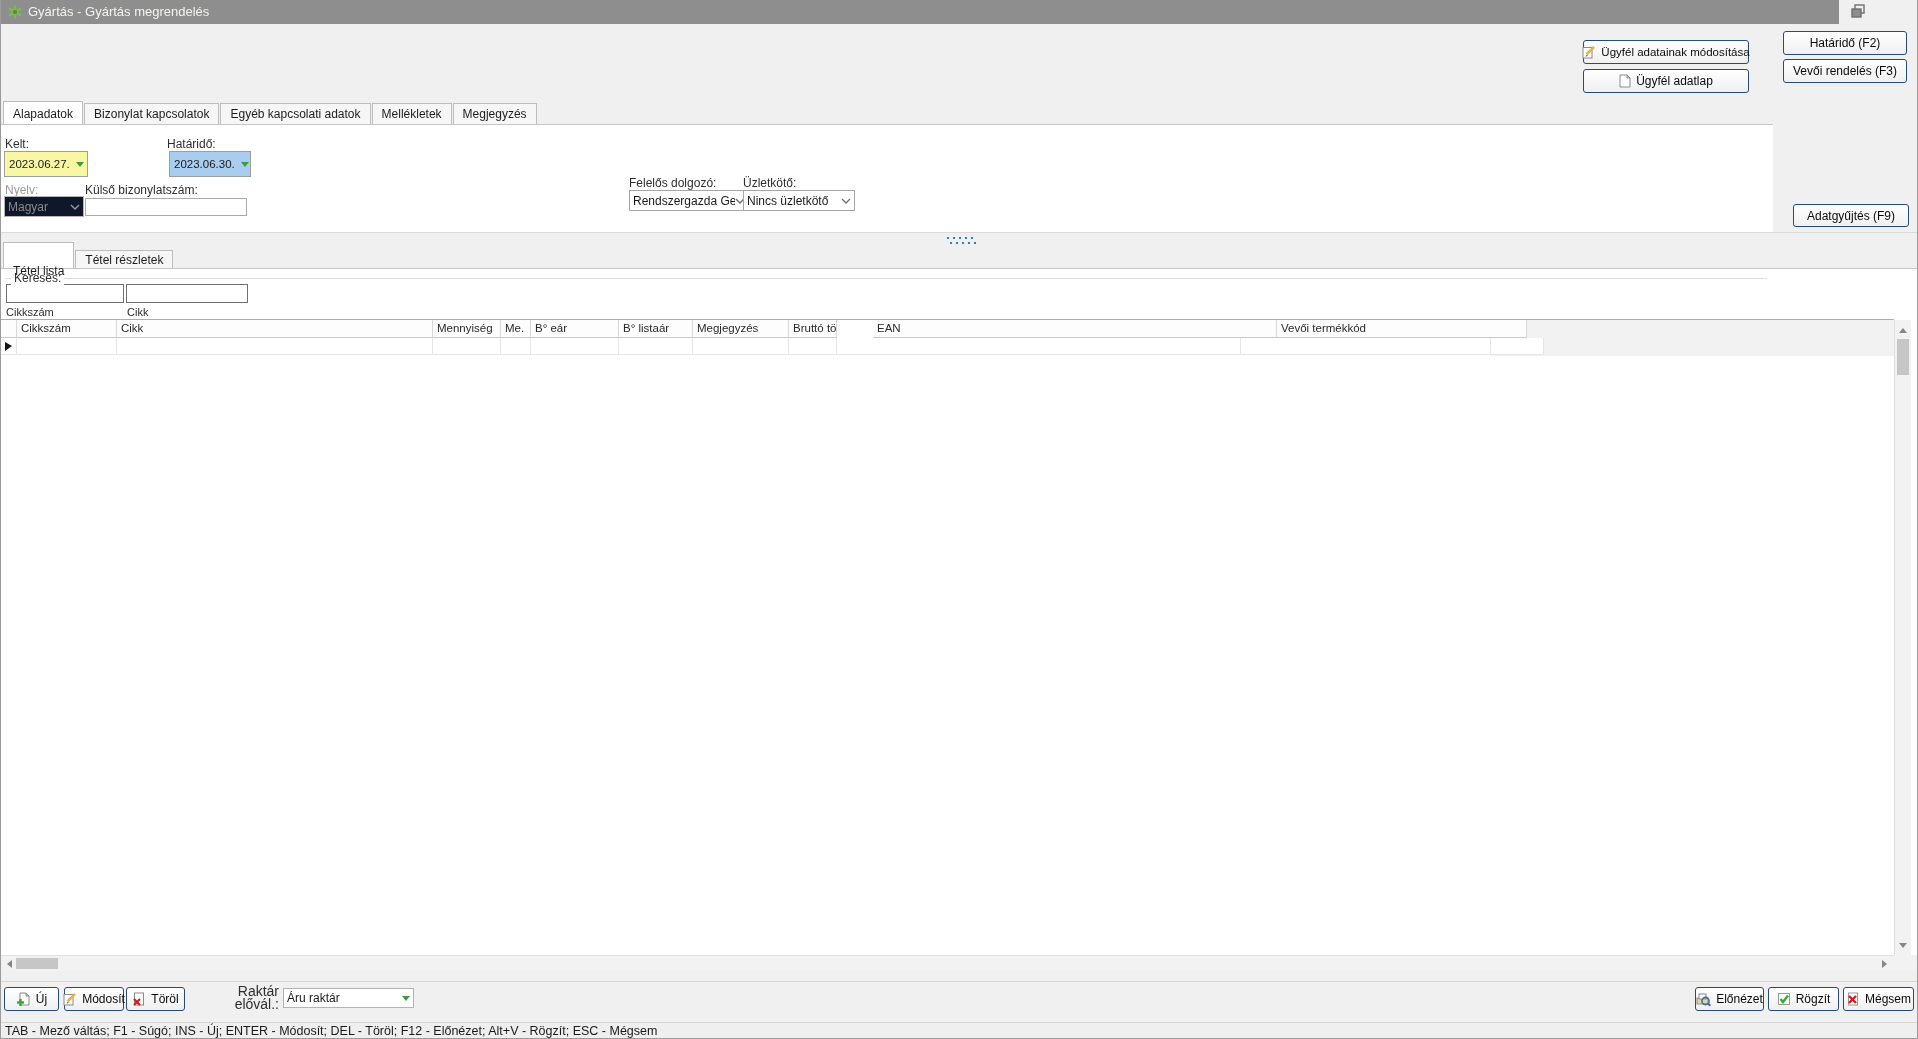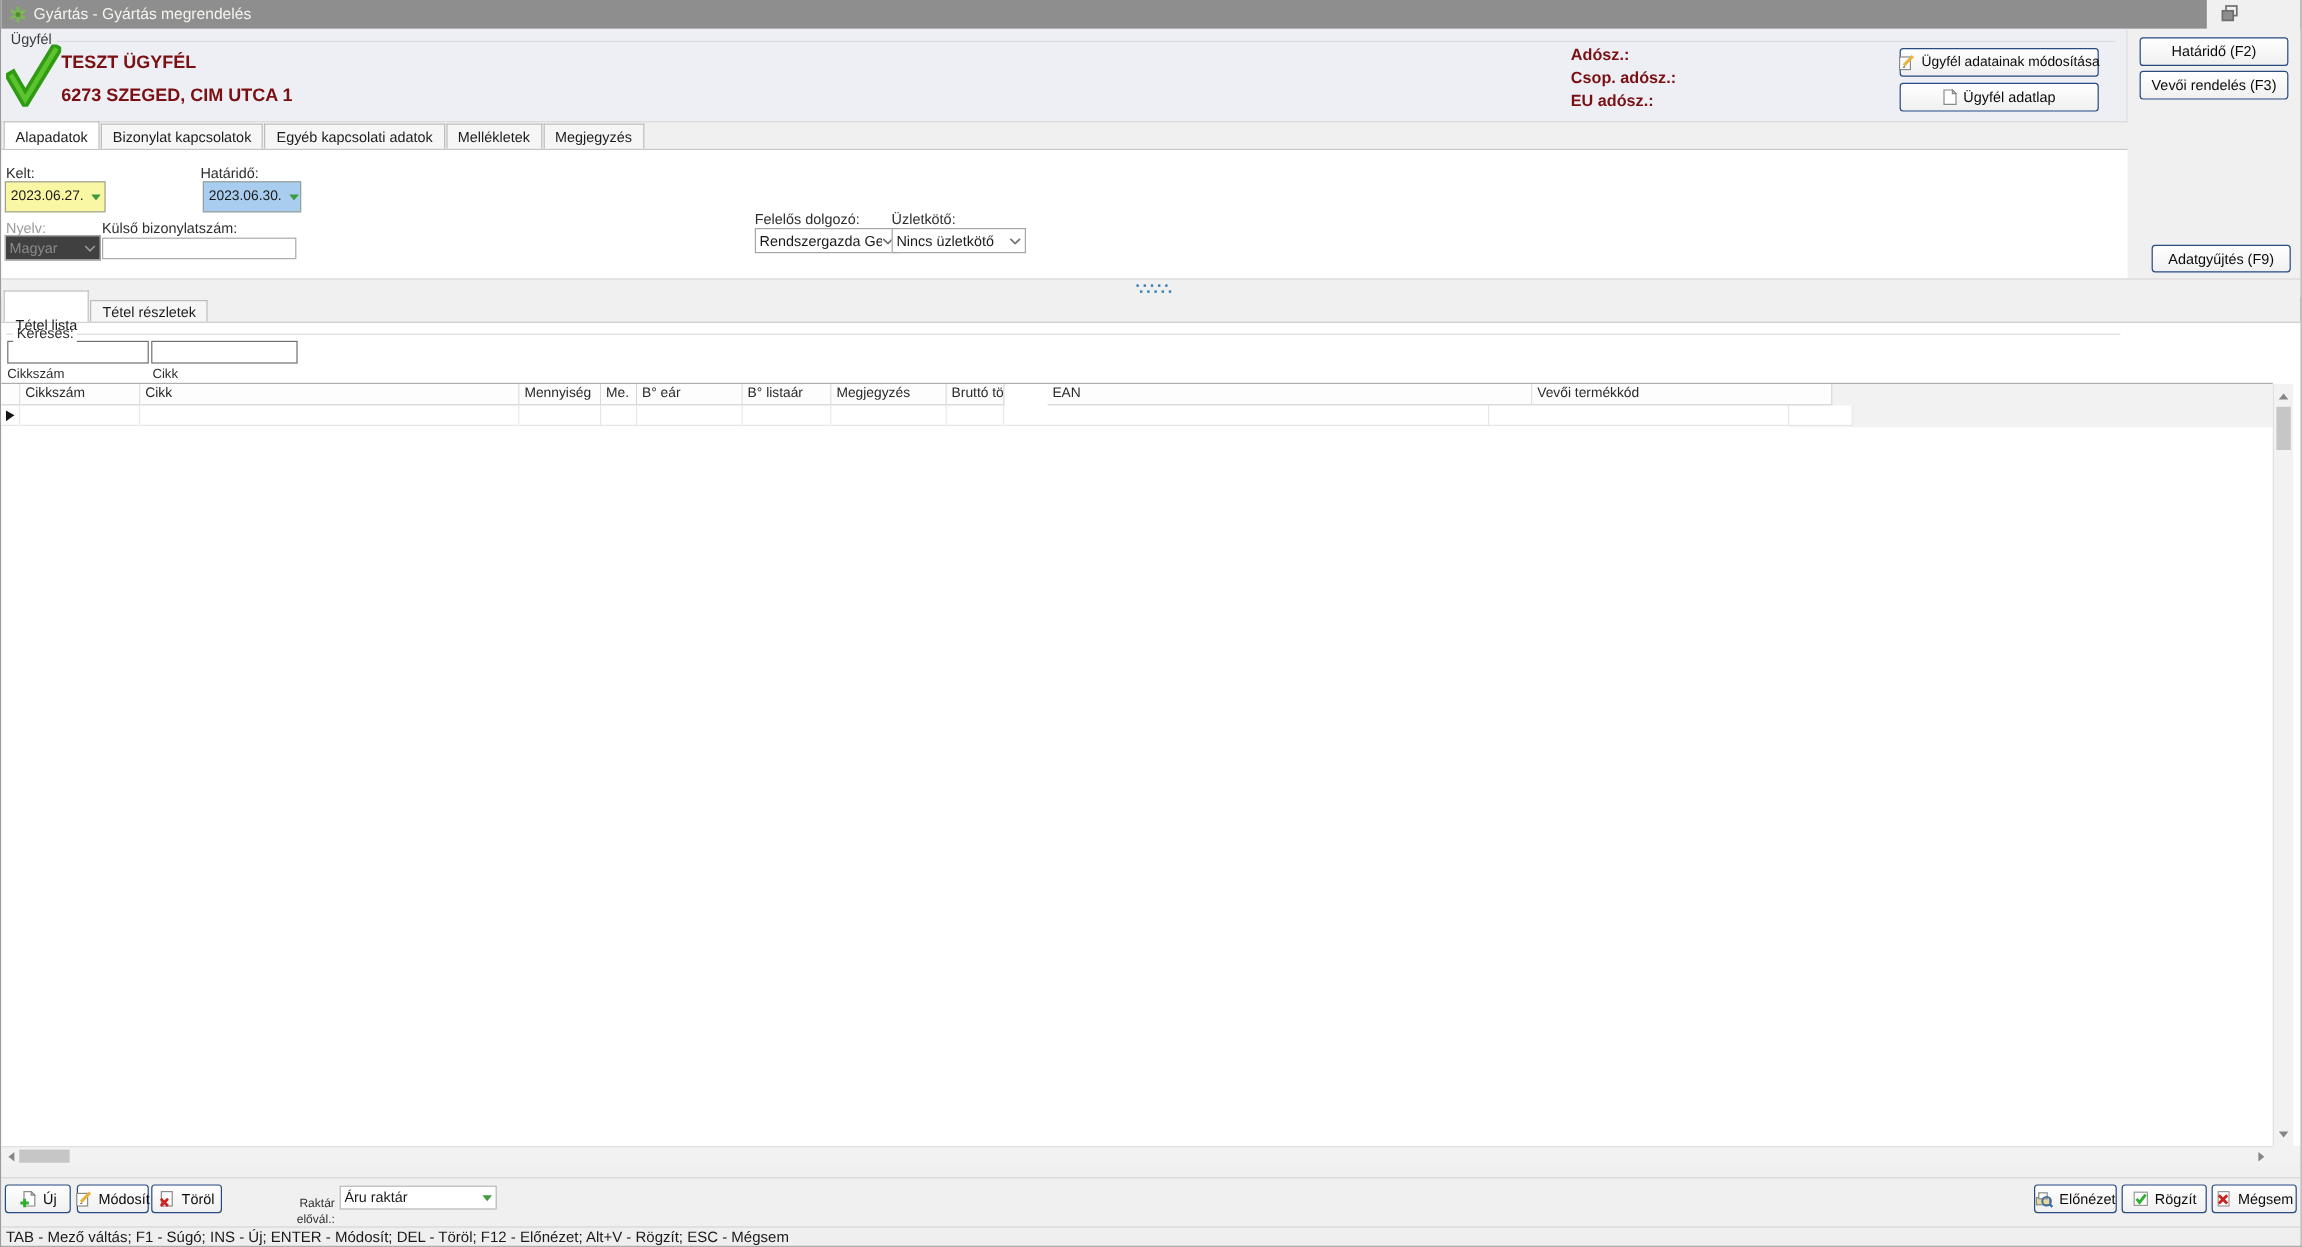--- a/index.html
+++ b/index.html
@@ -43,21 +43,21 @@
 
   .datebox { position:absolute; height:18px; display:flex; align-items:center; gap:6px;
              border:1px solid #9aa09a; font-size:11.5px; color:#1a1a1a; padding:12px 4px; cursor:pointer; }
   .datebox.yellow { background:#f9f7a3; }
   .datebox.blue { background:#a9cdee; }
   .tri-green { width:0; height:0; border-left:4px solid transparent; border-right:4px solid transparent; border-top:5px solid #3f9b3f; }
 
   .combo { position:absolute; height:21px; background:#ffffff; border:1px solid #a6a6a6; display:flex;
            align-items:center; font-size:12px; color:#1a1a1a; padding:0 3px; cursor:pointer; overflow:hidden; }
   .combo .val { flex:1 1 auto; overflow:hidden; white-space:nowrap; }
-  .combo.disabled { background:#404040; color:#8a8a8a; border-color:#b5b5b5; }
+  .combo.disabled { background:#0f172a; color:#8a8a8a; border-color:#b5b5b5; }
   .txtinput { position:absolute; border:1px solid #ababab; background:#fff; font-size:12px; padding:1px 3px;
               font-family:"Liberation Sans","DejaVu Sans",sans-serif; }
 
   
   .splitter { position:absolute; left:0; top:232px; width:1918px; height:16px; background:#f0f0f0; border-top:1px solid #d9d9d9; }
   .gripdot { position:absolute; left:946px; top:237px; width:2px; height:2px; background:#2e7cb8;
              box-shadow:6px 0 #2e7cb8,12px 0 #2e7cb8,18px 0 #2e7cb8,24px 0 #2e7cb8,
                         3px 5px #2e7cb8,9px 5px #2e7cb8,15px 5px #2e7cb8,21px 5px #2e7cb8,27px 5px #2e7cb8; }
 
   .lowerarea { position:absolute; left:0; top:268px; width:1918px; height:687px; background:#ffffff; border-top:1px solid #c6c6c6; }
@@ -85,21 +85,21 @@
   .thumb { position:absolute; background:#c6c6c6; }
   .tri-up { width:0; height:0; border-left:4px solid transparent; border-right:4px solid transparent; border-bottom:5px solid #868686; }
   .tri-dn { width:0; height:0; border-left:4px solid transparent; border-right:4px solid transparent; border-top:5px solid #868686; }
   .tri-lf { width:0; height:0; border-top:4px solid transparent; border-bottom:4px solid transparent; border-right:5px solid #868686; }
   .tri-rt { width:0; height:0; border-top:4px solid transparent; border-bottom:4px solid transparent; border-left:5px solid #868686; }
   .sbbtn { position:absolute; display:flex; align-items:center; justify-content:center; width:16px; height:16px; cursor:pointer; }
 
   
   .bottompanel { position:absolute; left:0; top:971px; width:1918px; height:51px; background:#f0f0f0; }
   .bottomline { position:absolute; left:0; top:981px; width:1918px; height:1px; background:#d6d6d6; }
-  .wlabel { position:absolute; left:228px; top:985px; width:50px; font-size:10px; color:#2e2e2e; text-align:right; line-height:13px;margin-top:12px; }
+  .wlabel { position:absolute; left:228px; top:985px; width:50px; font-size:14px; color:#2e2e2e; text-align:right; line-height:13px; }
   .statusbar { position:absolute; left:0; top:1022px; width:1918px; height:17px; background:#efefef; border-top:1px solid #d6d6d6; }
   .statusbar span { position:absolute; left:4px; top:0; line-height:16px; font-size:12.5px; color:#1a1a1a; white-space:nowrap; }
 </style>
 </head>
 <body>
 
 <div id="app">
 
   <div class="titlebar">
     <span class="appicon">
@@ -114,35 +114,20 @@
     </span>
     <span class="apptitle">Gyártás - Gyártás megrendelés</span>
     <span class="restore">
       <svg width="16" height="15" viewBox="0 0 16 15">
         <rect x="5" y="1" width="9" height="8" fill="none" stroke="#6e6e6e" stroke-width="1.4"></rect>
         <rect x="2" y="5" width="9" height="8" fill="#8e8e8e" stroke="#6e6e6e" stroke-width="1.4"></rect>
       </svg>
     </span>
   </div>
 
-  <div class="customer">
-    <span class="grouplabel">Ügyfél</span>
-    <div class="groupline"></div>
-    <span class="bigcheck">
-      <svg width="46" height="52" viewBox="0 0 46 52">
-        <path d="M5 27 L16 46 L41 5" fill="none" stroke="#2f9b12" stroke-width="10" stroke-linecap="square"></path>
-        <path d="M5 27 L16 46 L41 5" fill="none" stroke="#5cc32e" stroke-width="4" stroke-linecap="square"></path>
-      </svg>
-    </span>
-    <div class="custname">TESZT ÜGYFÉL</div>
-    <div class="custaddr">6273 SZEGED, CIM UTCA 1</div>
-    <div class="taxlbl" style="top:14px;">Adósz.:</div>
-    <div class="taxlbl" style="top:33px;">Csop. adósz.:</div>
-    <div class="taxlbl" style="top:52px;">EU adósz.:</div>
-  </div>
 
   <button class="btn" style="left:1582px; top:40px; width:166px; height:24px; font-size:11.5px;">
     <span class="ic">
       <svg width="14" height="14" viewBox="0 0 14 14">
         <rect x="1" y="2.5" width="9" height="10.5" fill="#fff" stroke="#8a8a8a"></rect>
         <line x1="4.5" y1="9.5" x2="12" y2="1.8" stroke="#e8b33d" stroke-width="2.6"></line>
         <path d="M3.4 11.4 L4.8 10 L5.8 11 Z" fill="#333"></path>
       </svg>
     </span>
     <span>Ügyfél adatainak módosítása</span>

